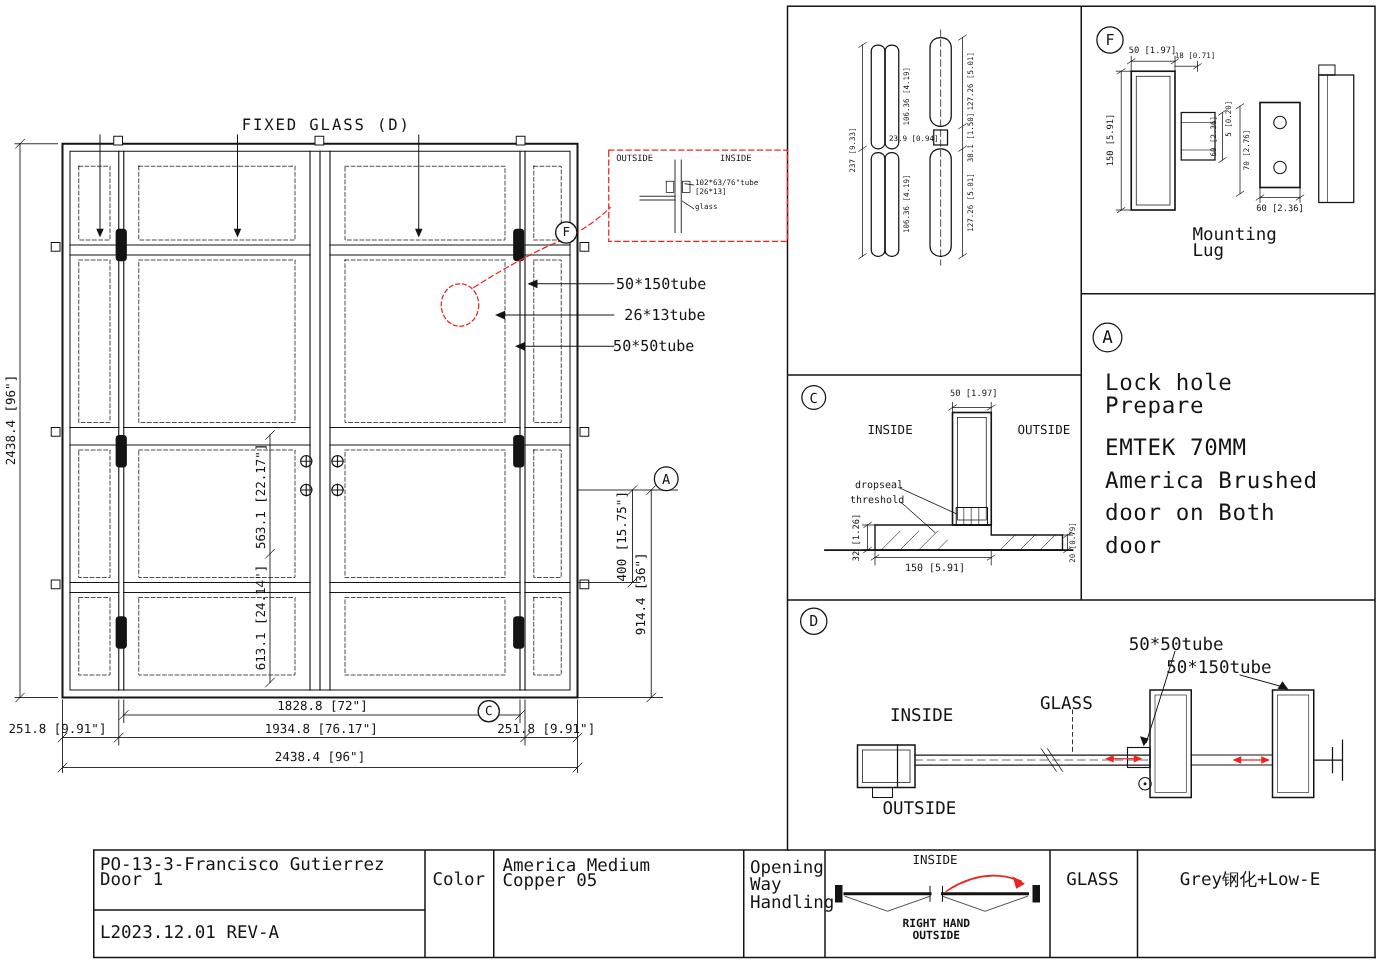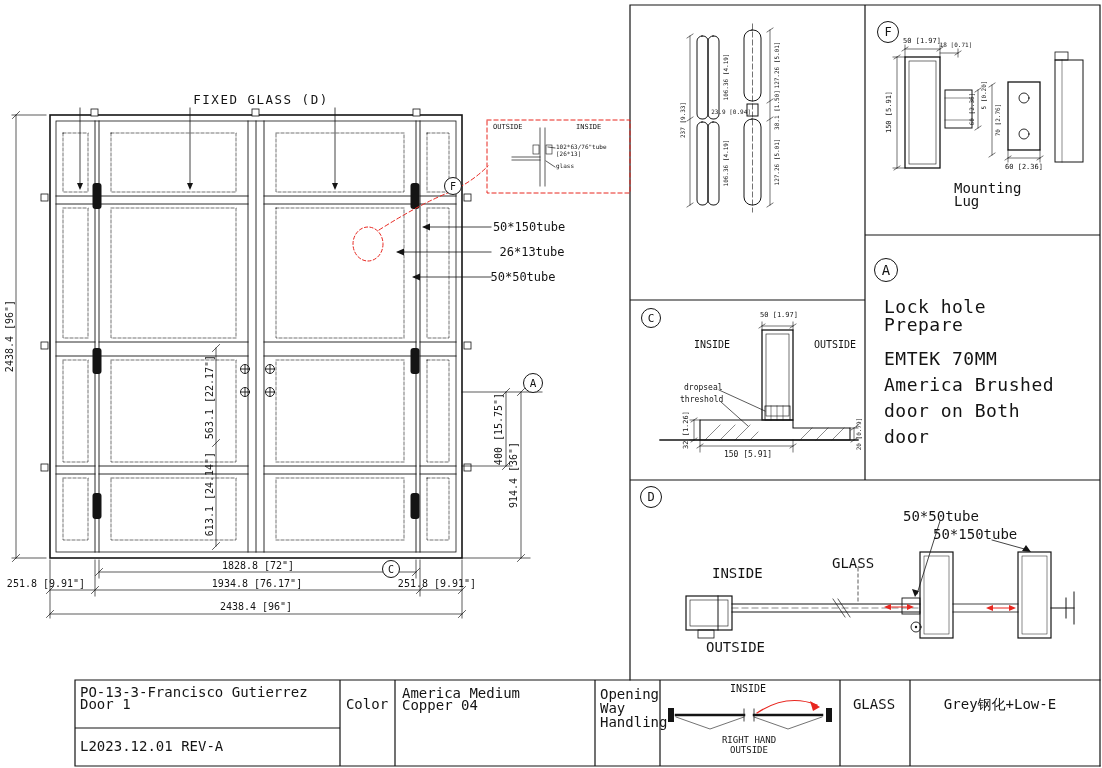--- a/index.html
+++ b/index.html
@@ -2,21 +2,21 @@
 <html><head>
 <meta charset="utf-8">
 <style>
   html,body{margin:0;padding:0;background:#fff;}
   .sheet{position:relative;width:1102px;height:768px;background:#ffffff;overflow:hidden;
          font-family:"DejaVu Sans Mono",monospace;color:#141414;}
   svg{position:absolute;left:0;top:0;}
   .t{position:absolute;font-family:"DejaVu Sans Mono",monospace;color:#141414;white-space:nowrap;line-height:1;}
   .c{transform:translate(-50%,-50%);}
   .r{transform:translate(-50%,-50%) rotate(-90deg);}
-  .s6{font-size:6px;}.s7{font-size:7px;}.s8{font-size:8px;}.s9{font-size:9px;}
+  .s6{font-size:6px;}.s7{font-size:7px;}.s8{font-size:8px;}.s9{font-size:9px;font-weight:bold;}
   .s10{font-size:10px;}.s11{font-size:14px;}.s12{font-size:12px;}
   .s12w{font-size:12.5px;letter-spacing:1.5px;}
   .s18{font-size:18px;letter-spacing:.5px;}
   .bl{position:absolute;transform:translate(-50%,-50%);border:1.5px solid #141414;border-radius:50%;
       display:flex;align-items:center;justify-content:center;background:#fff;color:#141414;
       font-family:"DejaVu Sans Mono",monospace;}
 </style>
 </head>
 <body>
 
@@ -281,21 +281,21 @@
 <span class="t s11" style="left:933px;top:527px">50*150tube</span>
 <span class="t s11" style="left:712px;top:566px">INSIDE</span>
 <span class="t s11" style="left:832px;top:556px">GLASS</span>
 <span class="t s11" style="left:706px;top:640px">OUTSIDE</span>
 
 <span class="t s11" style="left:80px;top:685px">PO-13-3-Francisco Gutierrez</span>
 <span class="t s11" style="left:80px;top:697px">Door 1</span>
 <span class="t s11" style="left:80px;top:739px">L2023.12.01 REV-A</span>
 <span class="t c s11" style="left:367px;top:704px">Color</span>
 <span class="t s11" style="left:402px;top:686px">America Medium</span>
-<span class="t s11" style="left:402px;top:698px">Copper 04</span>
+<span class="t s11" style="left:402px;top:698px">Copper 05</span>
 <span class="t s11" style="left:600px;top:687px">Opening</span>
 <span class="t s11" style="left:600px;top:701px">Way</span>
 <span class="t s11" style="left:600px;top:715px">Handling</span>
 <span class="t c s10" style="left:748px;top:689px">INSIDE</span>
 <span class="t c s9" style="left:749px;top:740px">RIGHT HAND</span>
 <span class="t c s9" style="left:749px;top:750px">OUTSIDE</span>
 <span class="t c s11" style="left:874px;top:704px">GLASS</span>
 <span class="t c s11" style="left:1000px;top:704px">Grey钢化+Low-E</span>
 
 </div>

